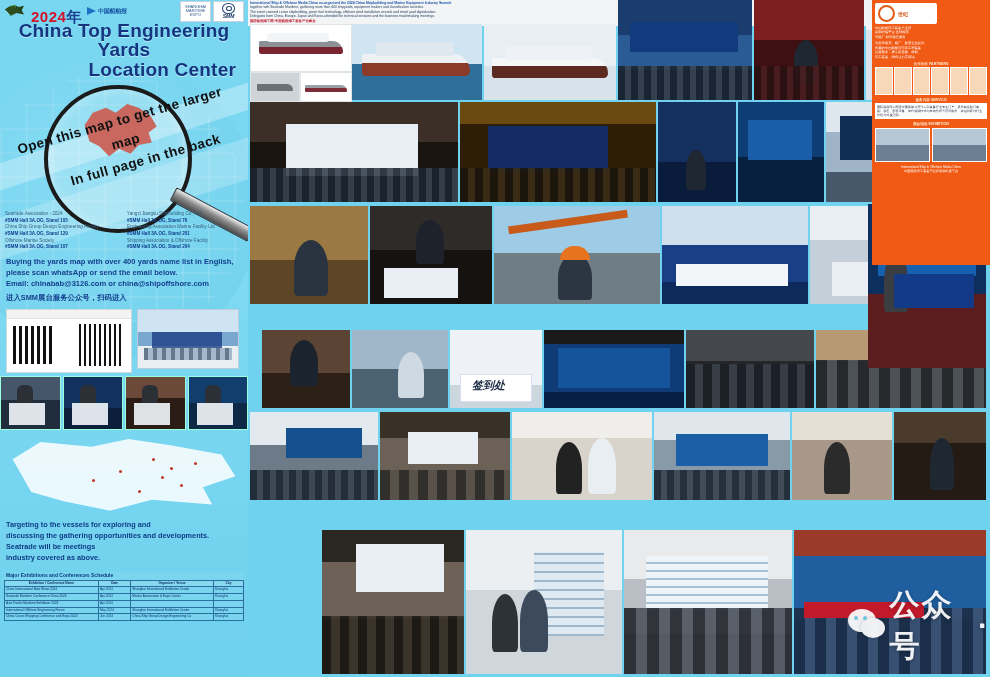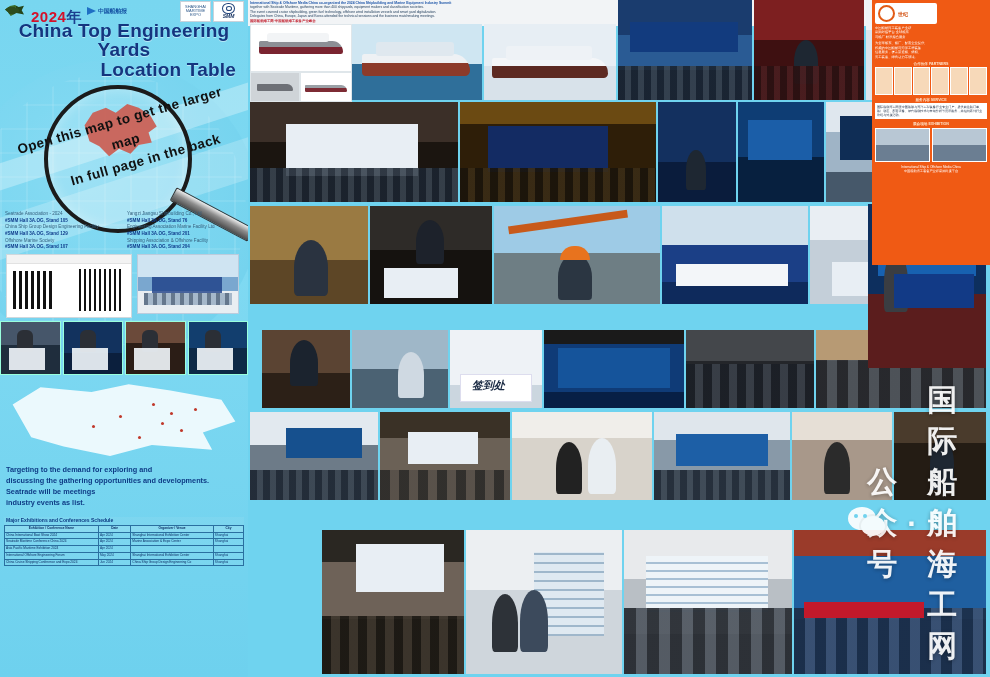--- a/index.html
+++ b/index.html
@@ -173,21 +173,21 @@
 EXPO</span>
         <span class="sq b">
           <i class="gear"></i>
           <i class="smmtxt">SMM</i>
         </span>
       </span>
     </div>
 
     <div class="ptitle">
       <span>China Top Engineering Yards</span>
-      <span class="l2">Location Table</span>
+      <span class="l2">Location Center</span>
     </div>
 
     <div class="mapwrap">
       <div class="chinamap"></div>
       <div class="magnifier"></div>
       <div class="mhandle"></div>
       <div class="overtext">
         <span>Open this map to get the larger map</span>
         <span class="l2">In full page in the back</span>
       </div>
@@ -205,20 +205,26 @@
       <div class="finecol">
         <div class="fline grey">Yangzi Jiangsu Shipbuilding Co., Ltd</div>
         <div class="fline blue">#SMM Hall 3A.OG, Stand 76</div>
         <div class="fline grey">Engineering Association Marine Facility Ltd</div>
         <div class="fline blue">#SMM Hall 3A.OG, Stand 201</div>
         <div class="fline grey">Shipping Association &amp; Offshore Facility</div>
         <div class="fline blue">#SMM Hall 3A.OG, Stand 204</div>
       </div>
     </div>
 
+    <div class="buytext">
+      <div>Buying the yards map with over 400 yards name list in English,</div>
+      <div>please scan whatsApp or send the email below.</div>
+      <div>Email: chinabab@3126.com  or china@shipoffshore.com</div>
+      <span class="cn">进入SMM展台服务公众号，扫码进入</span>
+    </div>
 
     <div class="qrrow">
       <div class="waqr">
         <div class="hdr"></div>
         <div class="qrblock"></div>
         <div class="qrblock2"></div>
       </div>
       <div class="expophoto"></div>
     </div>
 
@@ -246,24 +252,24 @@
         <i class="dot" style="left:70%;top:40%"></i>
       <i class="dot" style="left:66%;top:52%"></i>
         <i class="dot" style="left:74%;top:62%"></i>
       <i class="dot" style="left:56%;top:70%"></i>
         <i class="dot" style="left:48%;top:44%"></i>
       <i class="dot" style="left:36%;top:56%"></i>
         <i class="dot" style="left:80%;top:34%"></i>
     </div>
 
     <div class="targettext">
-      <div>Targeting to the demand for exploring and</div>
+      <div>Targeting to the vessels for exploring and</div>
       <div>discussing the gathering opportunities and developments.</div>
       <div>Seatrade will be meetings</div>
-      <div>industry events as list.</div>
+      <div>industry covered as above.</div>
     </div>
 
     <div class="schedwrap">
       <div class="schedtitle">Major Exhibitions and Conferences Schedule</div>
       <table class="sched">
         <thead>
             <tr>
           <th style="width:40%">Exhibition / Conference Name</th>
           <th style="width:13%">Date</th>
           <th style="width:35%">Organizer / Venue</th>
@@ -499,16 +505,15 @@
 
     <div class="wm">
       <span class="wechat">
         <i class="b1"></i>
           <i class="b2"></i>
         <i style="left:6px;top:7px"></i>
           <i style="left:15px;top:7px"></i>
       </span>
       <span>公众号</span>
       <span>·</span>
-      <span>国际船舶海工网</span>
     </div>
   </div>
 </div>
 
 </body></html>

